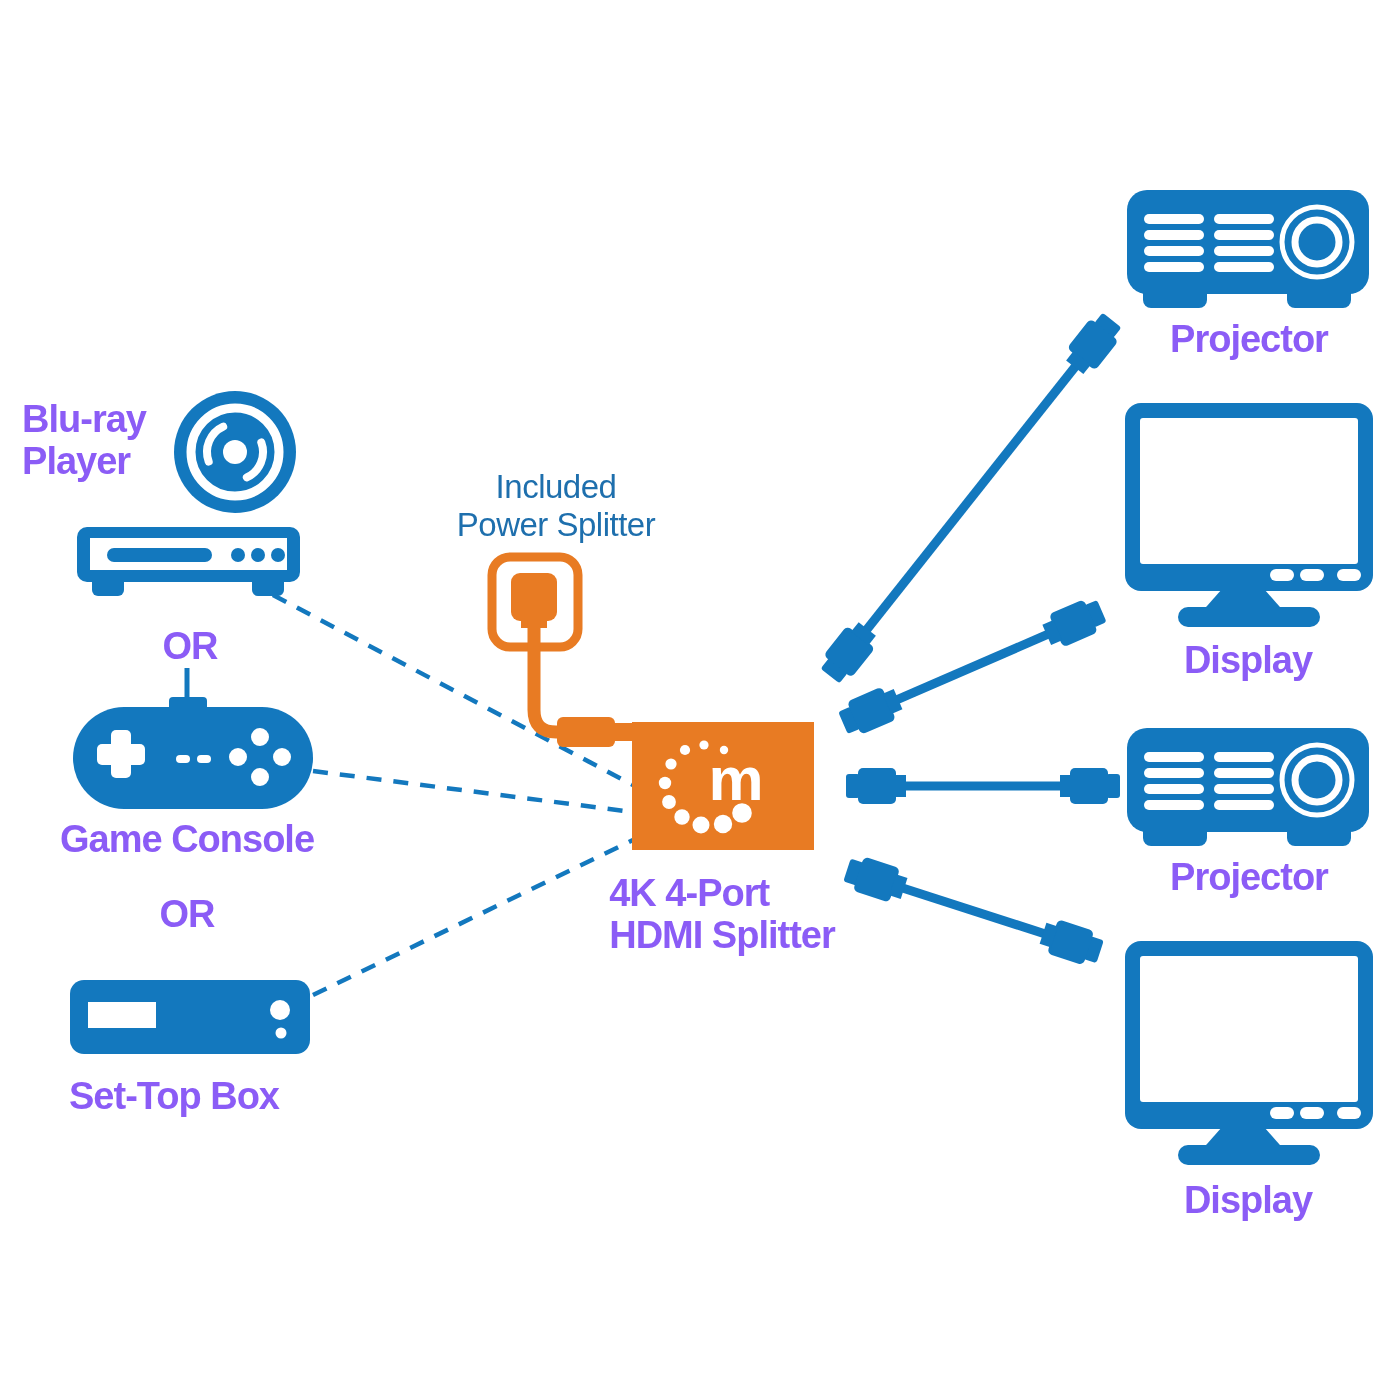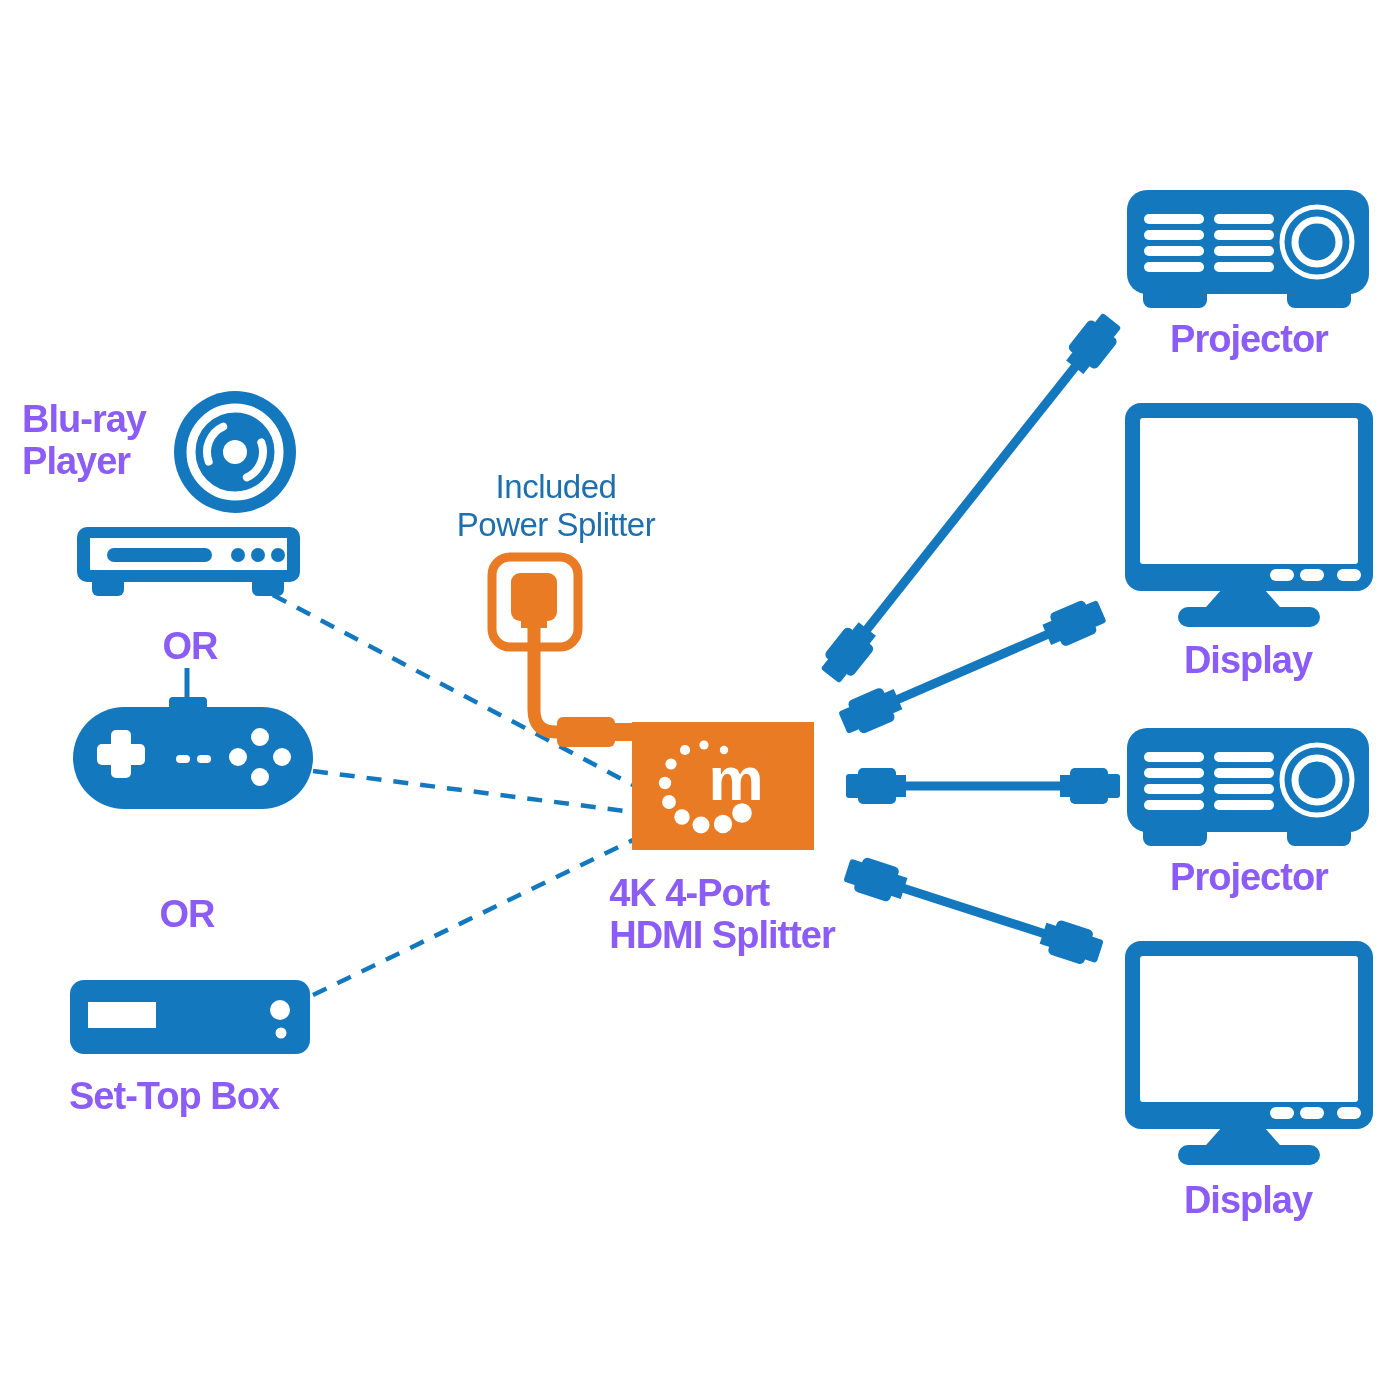--- a/index.html
+++ b/index.html
@@ -170,20 +170,21 @@
   <use href="#sym-display" x="1125" y="941"></use>
 </svg>
 
 <div class="lbl" style="left:84px;top:398px;">
   <div>Blu-ray</div>
   <div>Player</div>
 </div>
 
 <div class="lbl" style="left:190px;top:625px;">OR</div>
 
+<div class="lbl" style="left:187px;top:818px;">Game Console</div>
 
 <div class="lbl" style="left:187px;top:893px;">OR</div>
 
 <div class="lbl" style="left:174px;top:1075px;">Set-Top Box</div>
 
 <div class="lbl-light" style="left:556px;top:468px;">
   <div>Included</div>
   <div>Power Splitter</div>
 </div>
 

